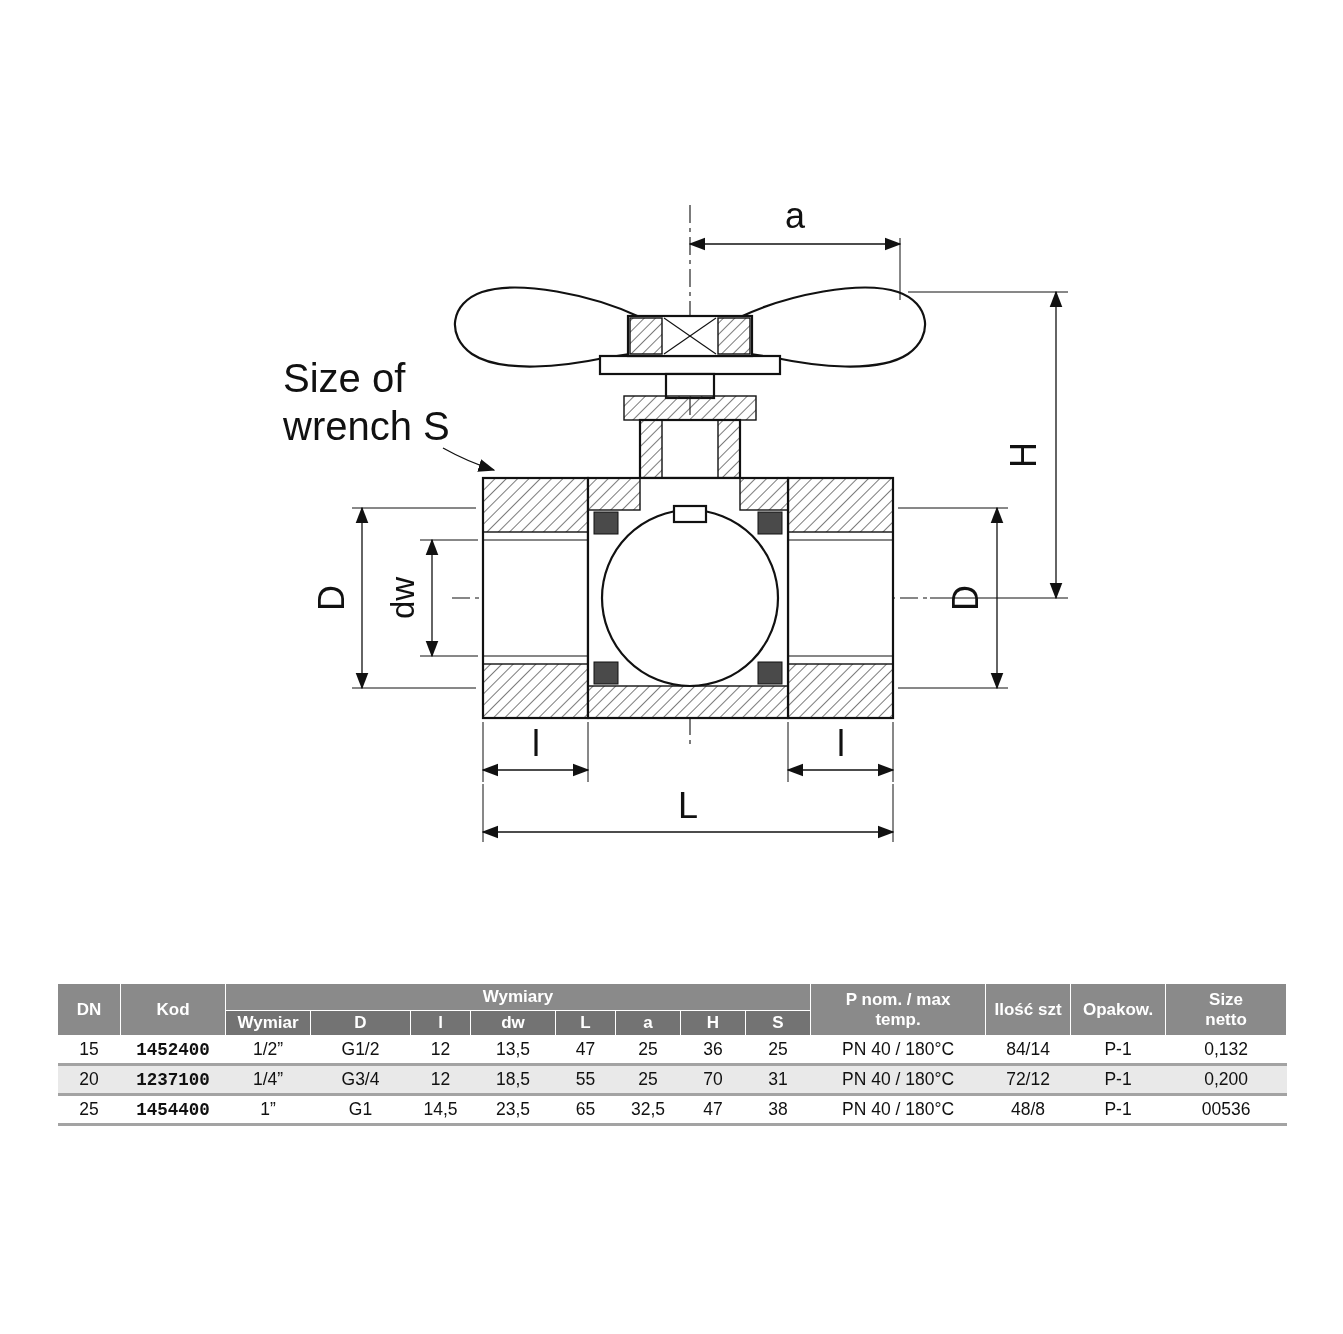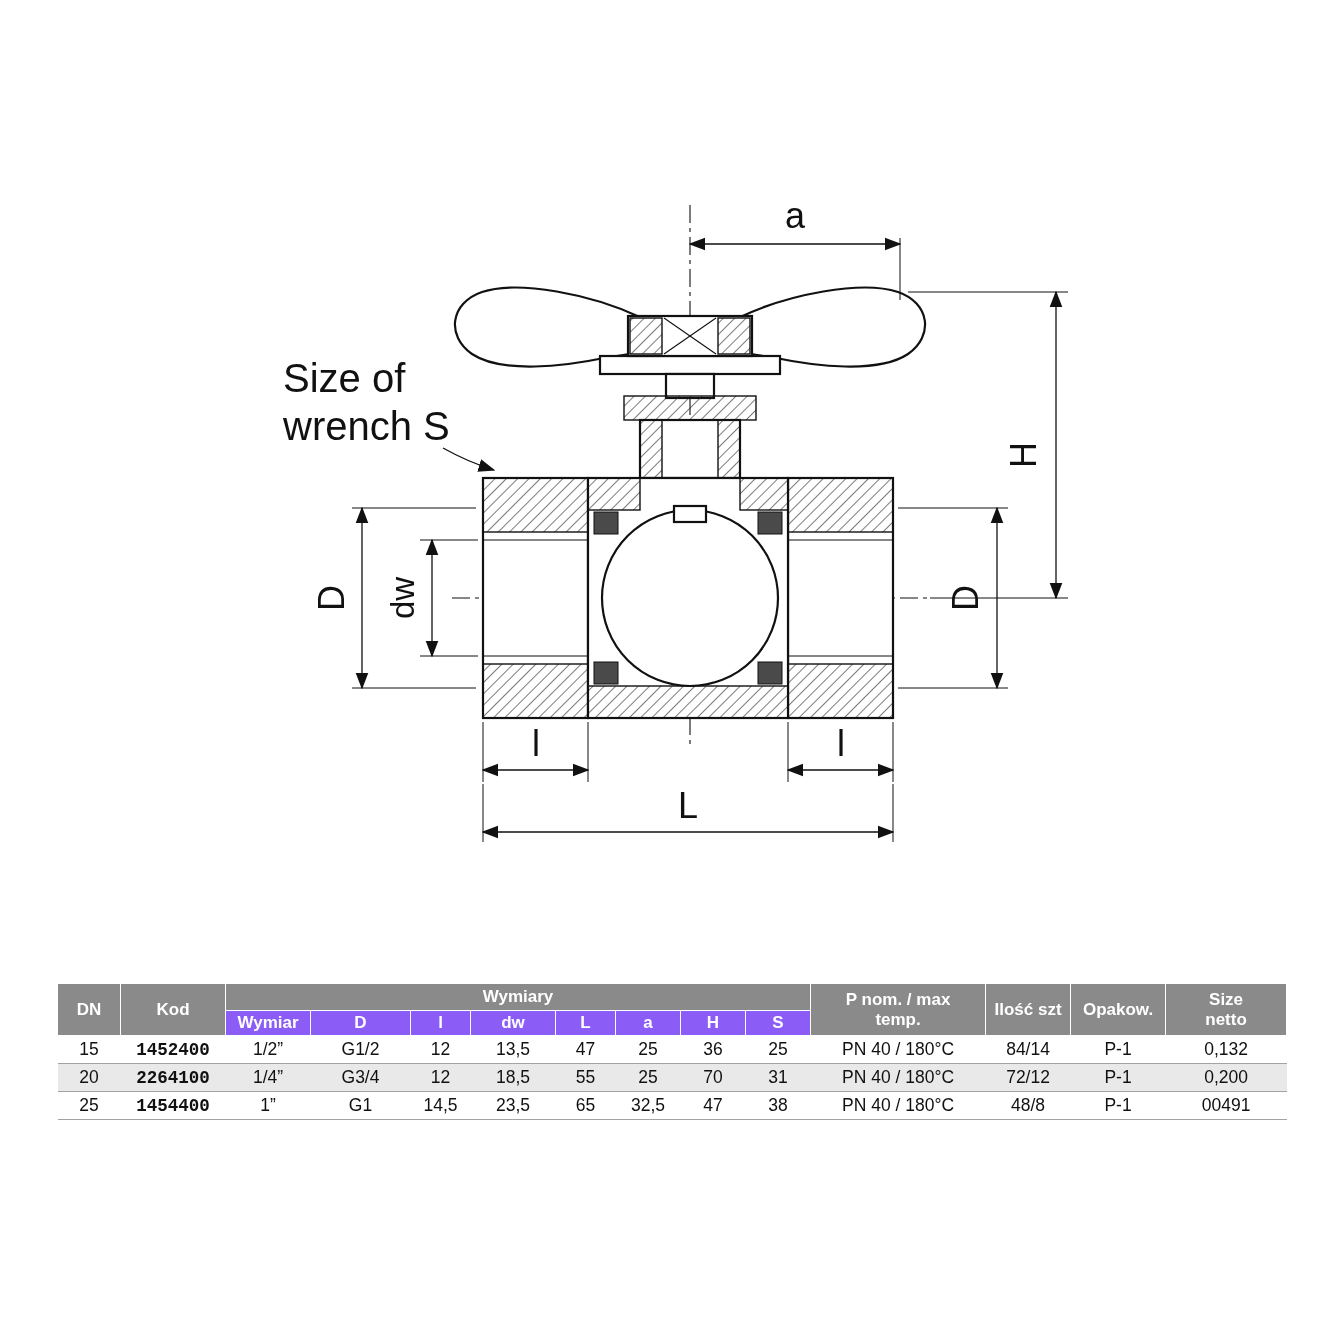--- a/index.html
+++ b/index.html
@@ -16,26 +16,26 @@
   table.spec {
     position:absolute; left:57px; top:983px; width:1229px;
     border-collapse:collapse; table-layout:fixed;
     font-size:17.5px; color:#111;
   }
   .spec th {
     background:#8a8a8a; color:#fff; font-weight:bold;
     border:1.5px solid #ffffff; padding:1px 3px; line-height:1.12;
     font-size:17px; text-align:center; vertical-align:middle;
   }
-  .spec th.light { background:#8b5cf6; }
+  .spec th.light { background:#737373; }
   .spec thead tr:first-child th { height:24px; }
   .spec thead tr:nth-child(2) th { height:22px; }
   .spec td {
     text-align:center; padding:3px 3px; height:21px;
-    border-bottom:1px solid #a3a3a3; vertical-align:middle;
+    border-bottom:3px solid #a3a3a3; vertical-align:middle;
   }
   .spec tbody tr:nth-child(even) { background:#e9e9e9; }
   .spec td.kod { font-weight:bold;font-family:Liberation Mono, monospace; }
 
   
   .outline { fill:#ffffff; stroke:#111; stroke-width:2.2; }
   .thin    { fill:none; stroke:#111; stroke-width:1.1; }
   .hatched { fill:url(#hatch); stroke:#111; stroke-width:1.4; }
   .seal    { fill:#4a4a4a; stroke:#111; stroke-width:1; }
   .dim     { fill:none; stroke:#111; stroke-width:1.3; }
@@ -227,21 +227,21 @@
         <td>25</td>
         <td>36</td>
         <td>25</td>
         <td>PN 40 / 180°C</td>
         <td>84/14</td>
         <td>P-1</td>
         <td>0,132</td>
       </tr>
       <tr>
         <td>20</td>
-        <td class="kod">2264100</td>
+        <td class="kod">1237100</td>
         <td>1/4”</td>
         <td>G3/4</td>
         <td>12</td>
         <td>18,5</td>
         <td>55</td>
         <td>25</td>
         <td>70</td>
         <td>31</td>
         <td>PN 40 / 180°C</td>
         <td>72/12</td>
@@ -255,18 +255,18 @@
         <td>G1</td>
         <td>14,5</td>
         <td>23,5</td>
         <td>65</td>
         <td>32,5</td>
         <td>47</td>
         <td>38</td>
         <td>PN 40 / 180°C</td>
         <td>48/8</td>
         <td>P-1</td>
-        <td>00491</td>
+        <td>00536</td>
       </tr>
     </tbody>
   </table>
 
 </div>
 
 </body></html>

